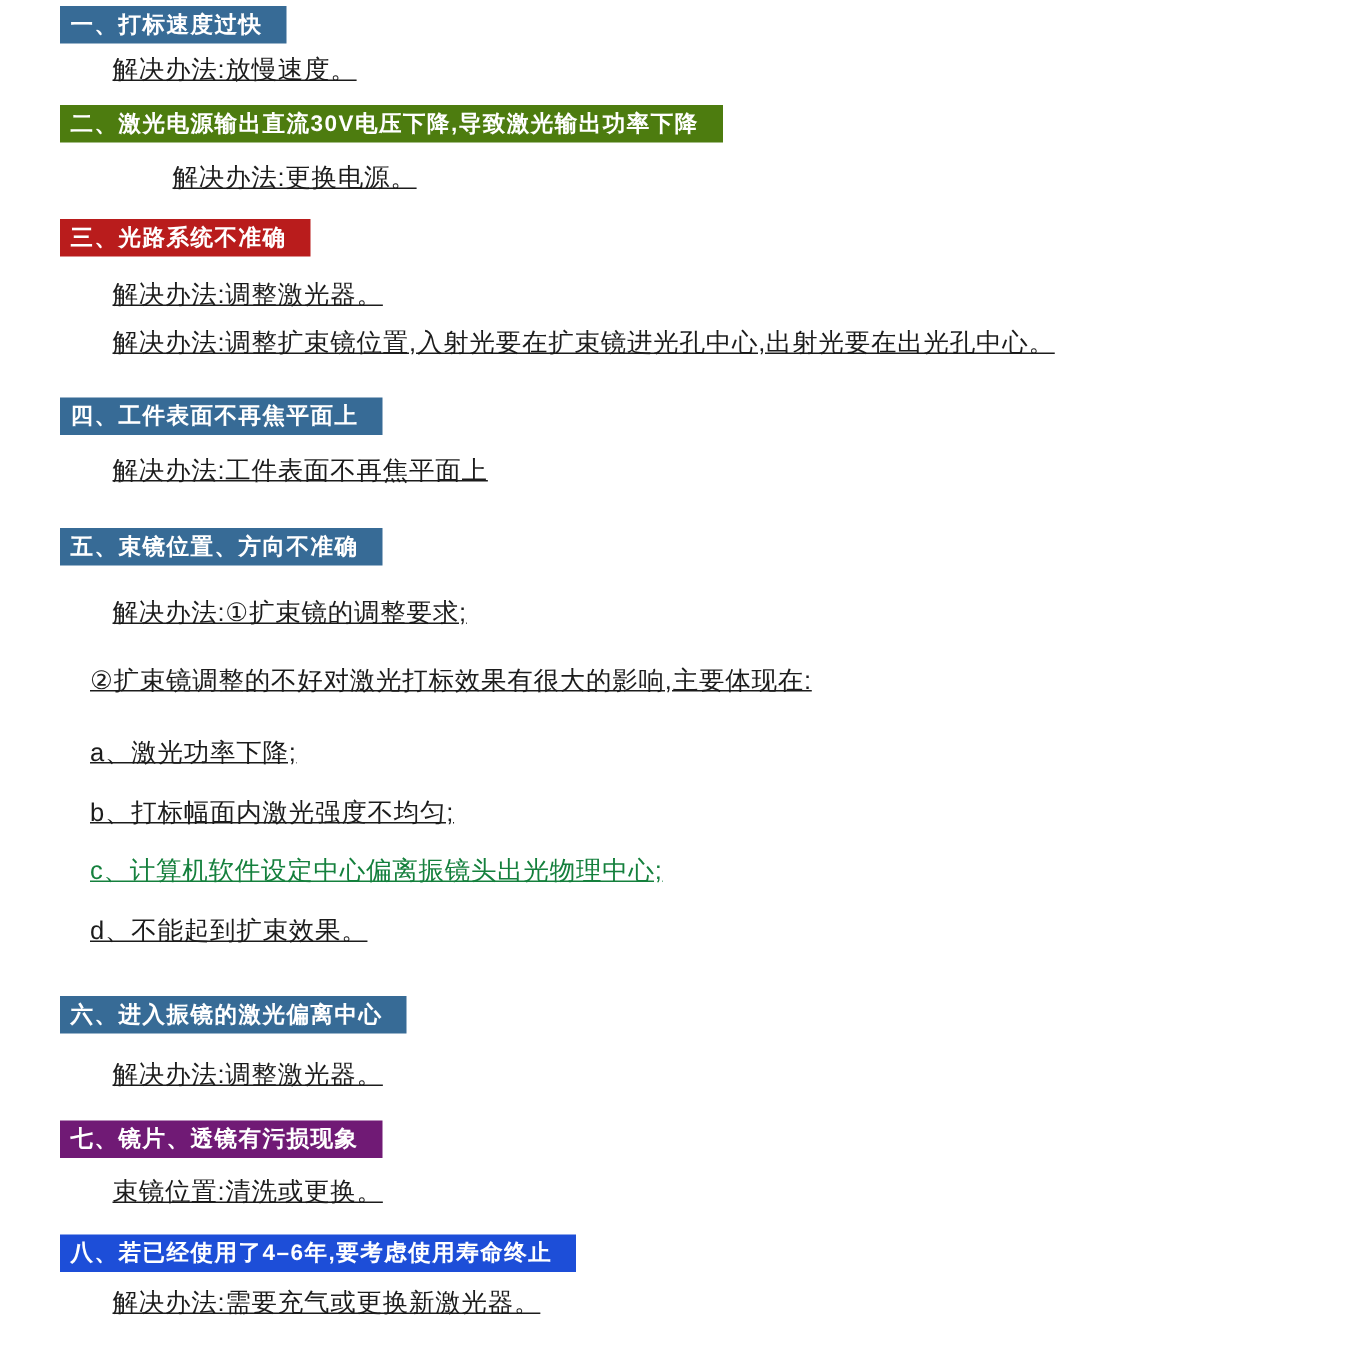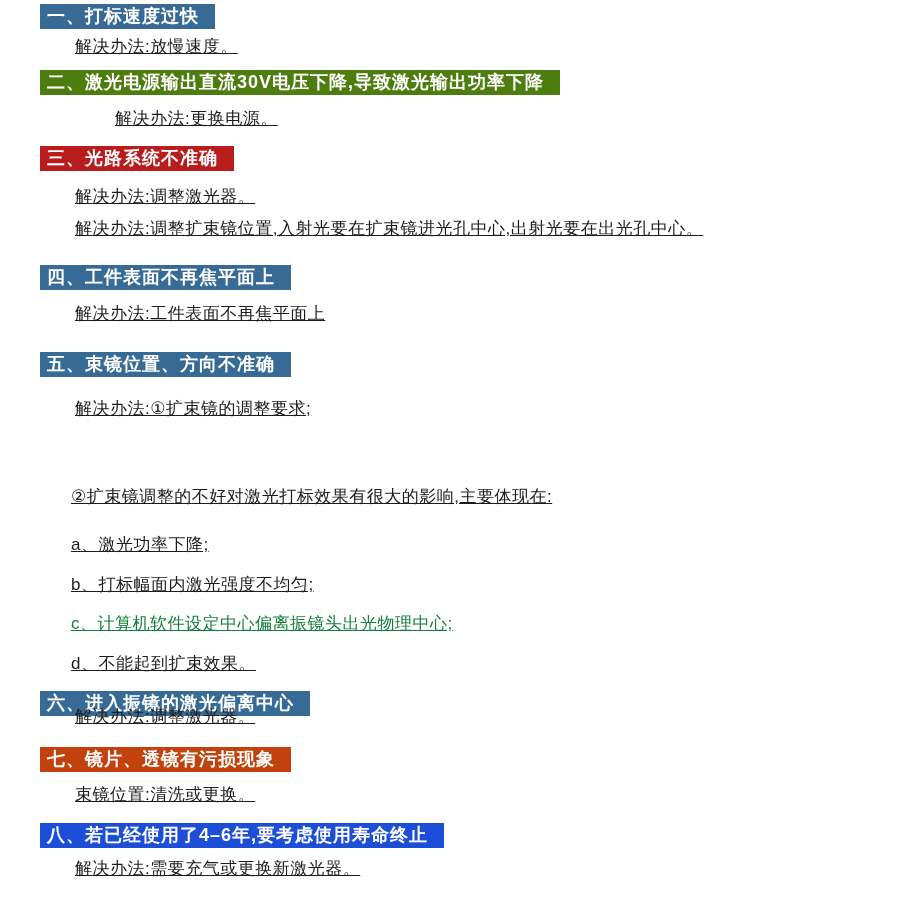--- a/index.html
+++ b/index.html
@@ -14,40 +14,39 @@
     height: 900px;
     background: #ffffff;
     overflow: hidden;
   }
   .sec-header {
     position: absolute;
     left: 40px;
     display: inline-block;
     background: #376b96;
     color: #ffffff;
-    font-size: 18px;
+    font-size: 15px;
     font-weight: bold;
     line-height: 25px;
     padding: 0 16px 0 7px;
     letter-spacing: 1px;
     white-space: nowrap;
   }
   .body-line {
     position: absolute;
     left: 75px;
     color: #1c1c1c;
     font-size: 17px;
     line-height: 22px;
     white-space: nowrap;
     letter-spacing: 0.5px;
     text-decoration: underline;
   }
   .body-line.sub {
-    left: 71px;
-    margin-top: 43px;
+    left: 60px;
   }
 </style>
 </head>
 <body>
 
 <div class="page">
   <div>
   <div class="sec-header" style="top: 4px; background: rgb(55, 107, 150); color: rgb(255, 255, 255);">一、打标速度过快</div>
 <div class="body-line" style="top: 36px; color: rgb(28, 28, 28);">解决办法:放慢速度。</div>
   <div class="sec-header" style="top: 70px; background: #4d7c0f; color: rgb(255, 255, 255);">二、激光电源输出直流30V电压下降,导致激光输出功率下降</div>
@@ -57,20 +56,20 @@
       <div class="body-line" style="top: 218px; color: rgb(28, 28, 28);">解决办法:调整扩束镜位置,入射光要在扩束镜进光孔中心,出射光要在出光孔中心。</div>
   <div class="sec-header" style="top: 265px; background: rgb(55, 107, 150); color: rgb(255, 255, 255);">四、工件表面不再焦平面上</div>
 <div class="body-line" style="top: 303px; color: rgb(28, 28, 28);">解决办法:工件表面不再焦平面上</div>
   <div class="sec-header" style="top: 352px; background: rgb(55, 107, 150); color: rgb(255, 255, 255);">五、束镜位置、方向不准确</div>
 <div class="body-line" style="top: 398px; color: rgb(28, 28, 28);">解决办法:①扩束镜的调整要求;</div>
       <div class="body-line sub" style="top: 443px; color: rgb(28, 28, 28);">②扩束镜调整的不好对激光打标效果有很大的影响,主要体现在:</div>
       <div class="body-line sub" style="top: 491px; color: rgb(28, 28, 28);">a、激光功率下降;</div>
       <div class="body-line sub" style="top: 531px; color: rgb(28, 28, 28);">b、打标幅面内激光强度不均匀;</div>
       <div class="body-line sub" style="top: 570px; color: #15803d;">c、计算机软件设定中心偏离振镜头出光物理中心;</div>
       <div class="body-line sub" style="top: 610px; color: rgb(28, 28, 28);">d、不能起到扩束效果。</div>
-  <div class="sec-header" style="top: 691px; background: rgb(55, 107, 150); color: rgb(255, 255, 255);">六、进入振镜的激光偏离中心</div>
+  <div class="sec-header" style="top: 664px; background: rgb(55, 107, 150); color: rgb(255, 255, 255);">六、进入振镜的激光偏离中心</div>
 <div class="body-line" style="top: 706px; color: rgb(28, 28, 28);">解决办法:调整激光器。</div>
-  <div class="sec-header" style="top: 747px; background: #c2410c; color: rgb(255, 255, 255); text-align: right;">七、镜片、透镜有污损现象</div>
+  <div class="sec-header" style="top: 747px; background: #701a75; color: rgb(255, 255, 255); text-align: right;">七、镜片、透镜有污损现象</div>
 <div class="body-line" style="top: 784px; color: rgb(28, 28, 28);">束镜位置:清洗或更换。</div>
   <div class="sec-header" style="top: 823px; background: #1d4ed8; color: rgb(255, 255, 255);">八、若已经使用了4–6年,要考虑使用寿命终止</div>
 <div class="body-line" style="top: 858px; color: rgb(28, 28, 28);">解决办法:需要充气或更换新激光器。</div>
     </div>
 </div>
 
 </body></html>

